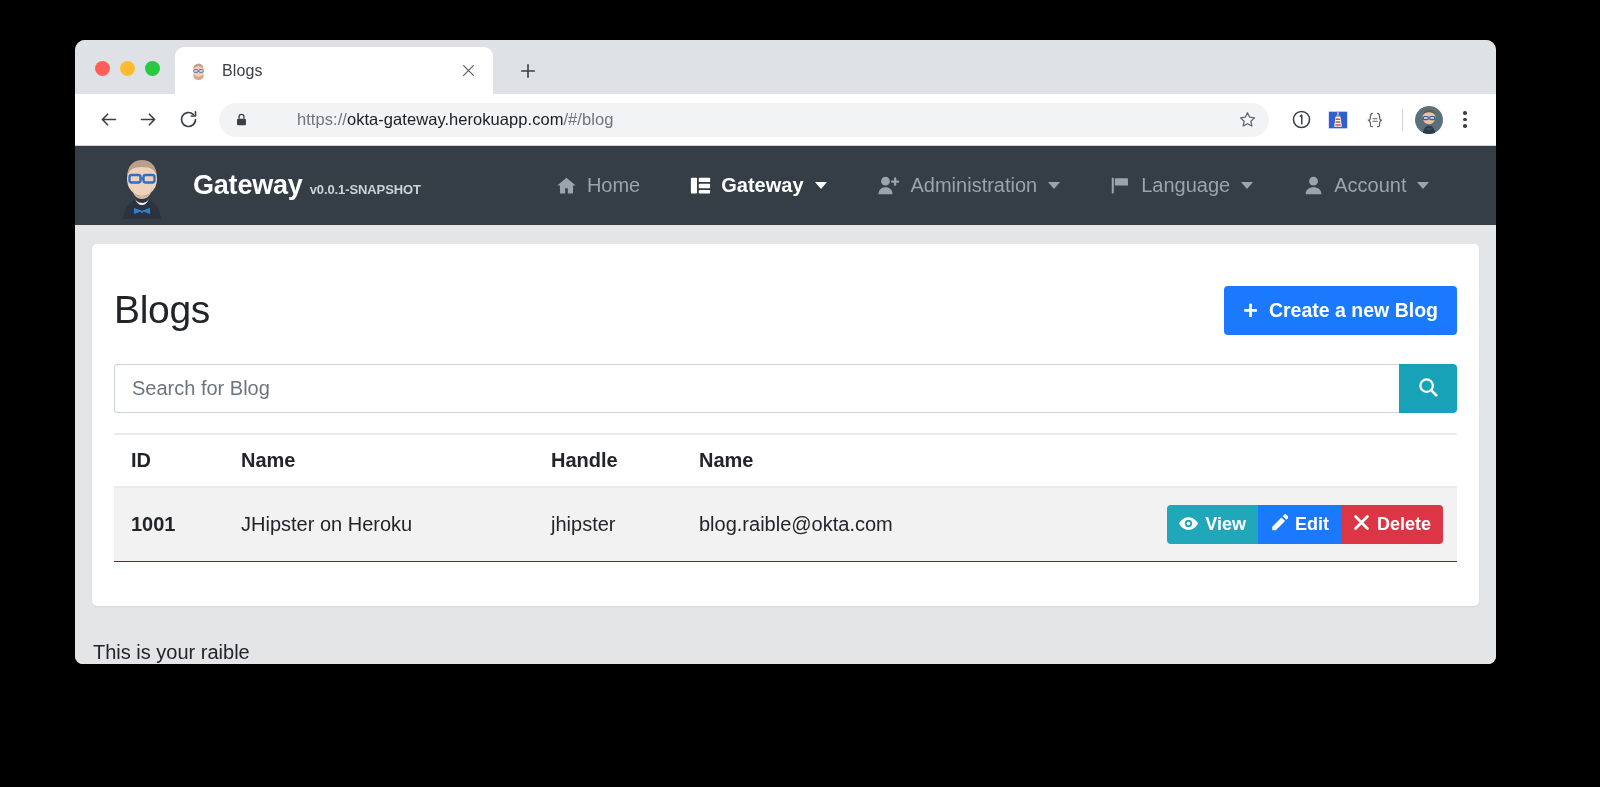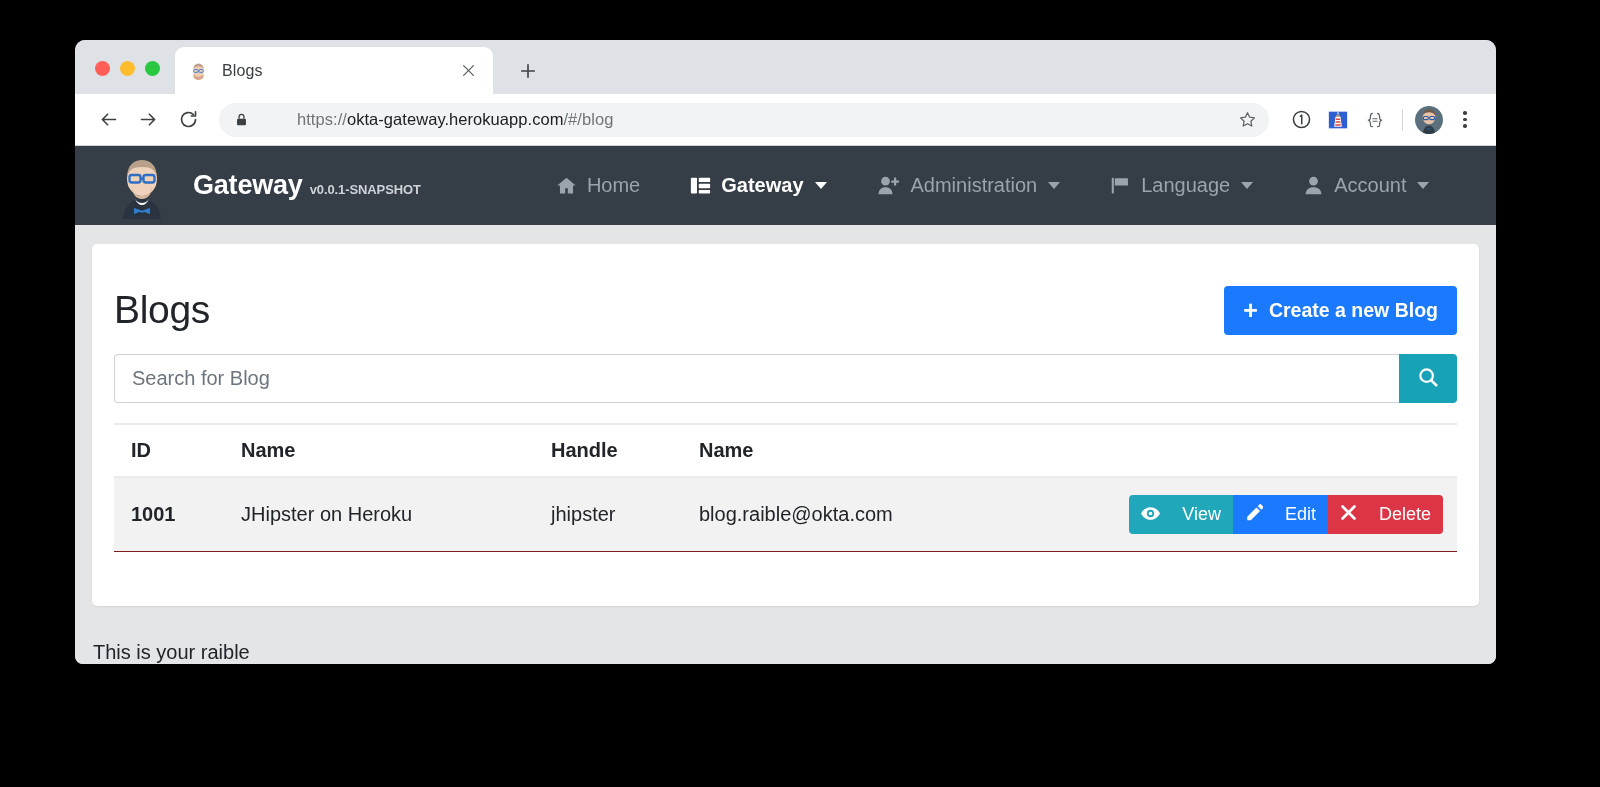--- a/index.html
+++ b/index.html
@@ -213,21 +213,21 @@
     font-size: 19.5px; font-weight: bold;
     font-family: inherit;
     display: flex; align-items: center; gap: 11px;
     white-space: nowrap;
   }
   .plus-glyph { font-size: 25px; line-height: 1; font-weight: bold; }
 
   .searchrow {
     display: flex;
     height: 49px;
-    margin-top: 14px;
+    margin-top: 24px;
   }
   .search-input {
     flex: 1;
     border: 1px solid #ced4da;
     border-right: none;
     border-radius: 4px 0 0 4px;
     font-size: 20px;
     font-family: inherit;
     color: #495057;
     padding: 0 17px;
@@ -262,24 +262,24 @@
   td.id { font-weight: bold; }
   th.col-id,   td.col-id   { width: 110px; }
   th.col-name, td.col-name { width: 310px; }
   th.col-handle, td.col-handle { width: 148px; }
   td.actions { padding-right: 14px; }
   .btn-group { display: flex; justify-content: flex-end; }
   .btn-act {
     border: none;
     height: 39px;
     padding: 0 12px;
-    font-size: 18px; font-weight: normal;
+    font-size: 18px; font-weight: bold;
     font-family: inherit;
     color: #fff;
-    display: flex; align-items: center; gap: 22px;
+    display: flex; align-items: center; gap: 7px;
     white-space: nowrap;
   }
   .btn-act.view   { background: #21a7ba; border-radius: 4px 0 0 4px; }
   .btn-act.edit   { background: #1b79fd; }
   .btn-act.delete { background: #dc3545; border-radius: 0 4px 4px 0; }
 
   .footer {
     position: absolute;
     left: 0; bottom: 0;
     width: 100%;

